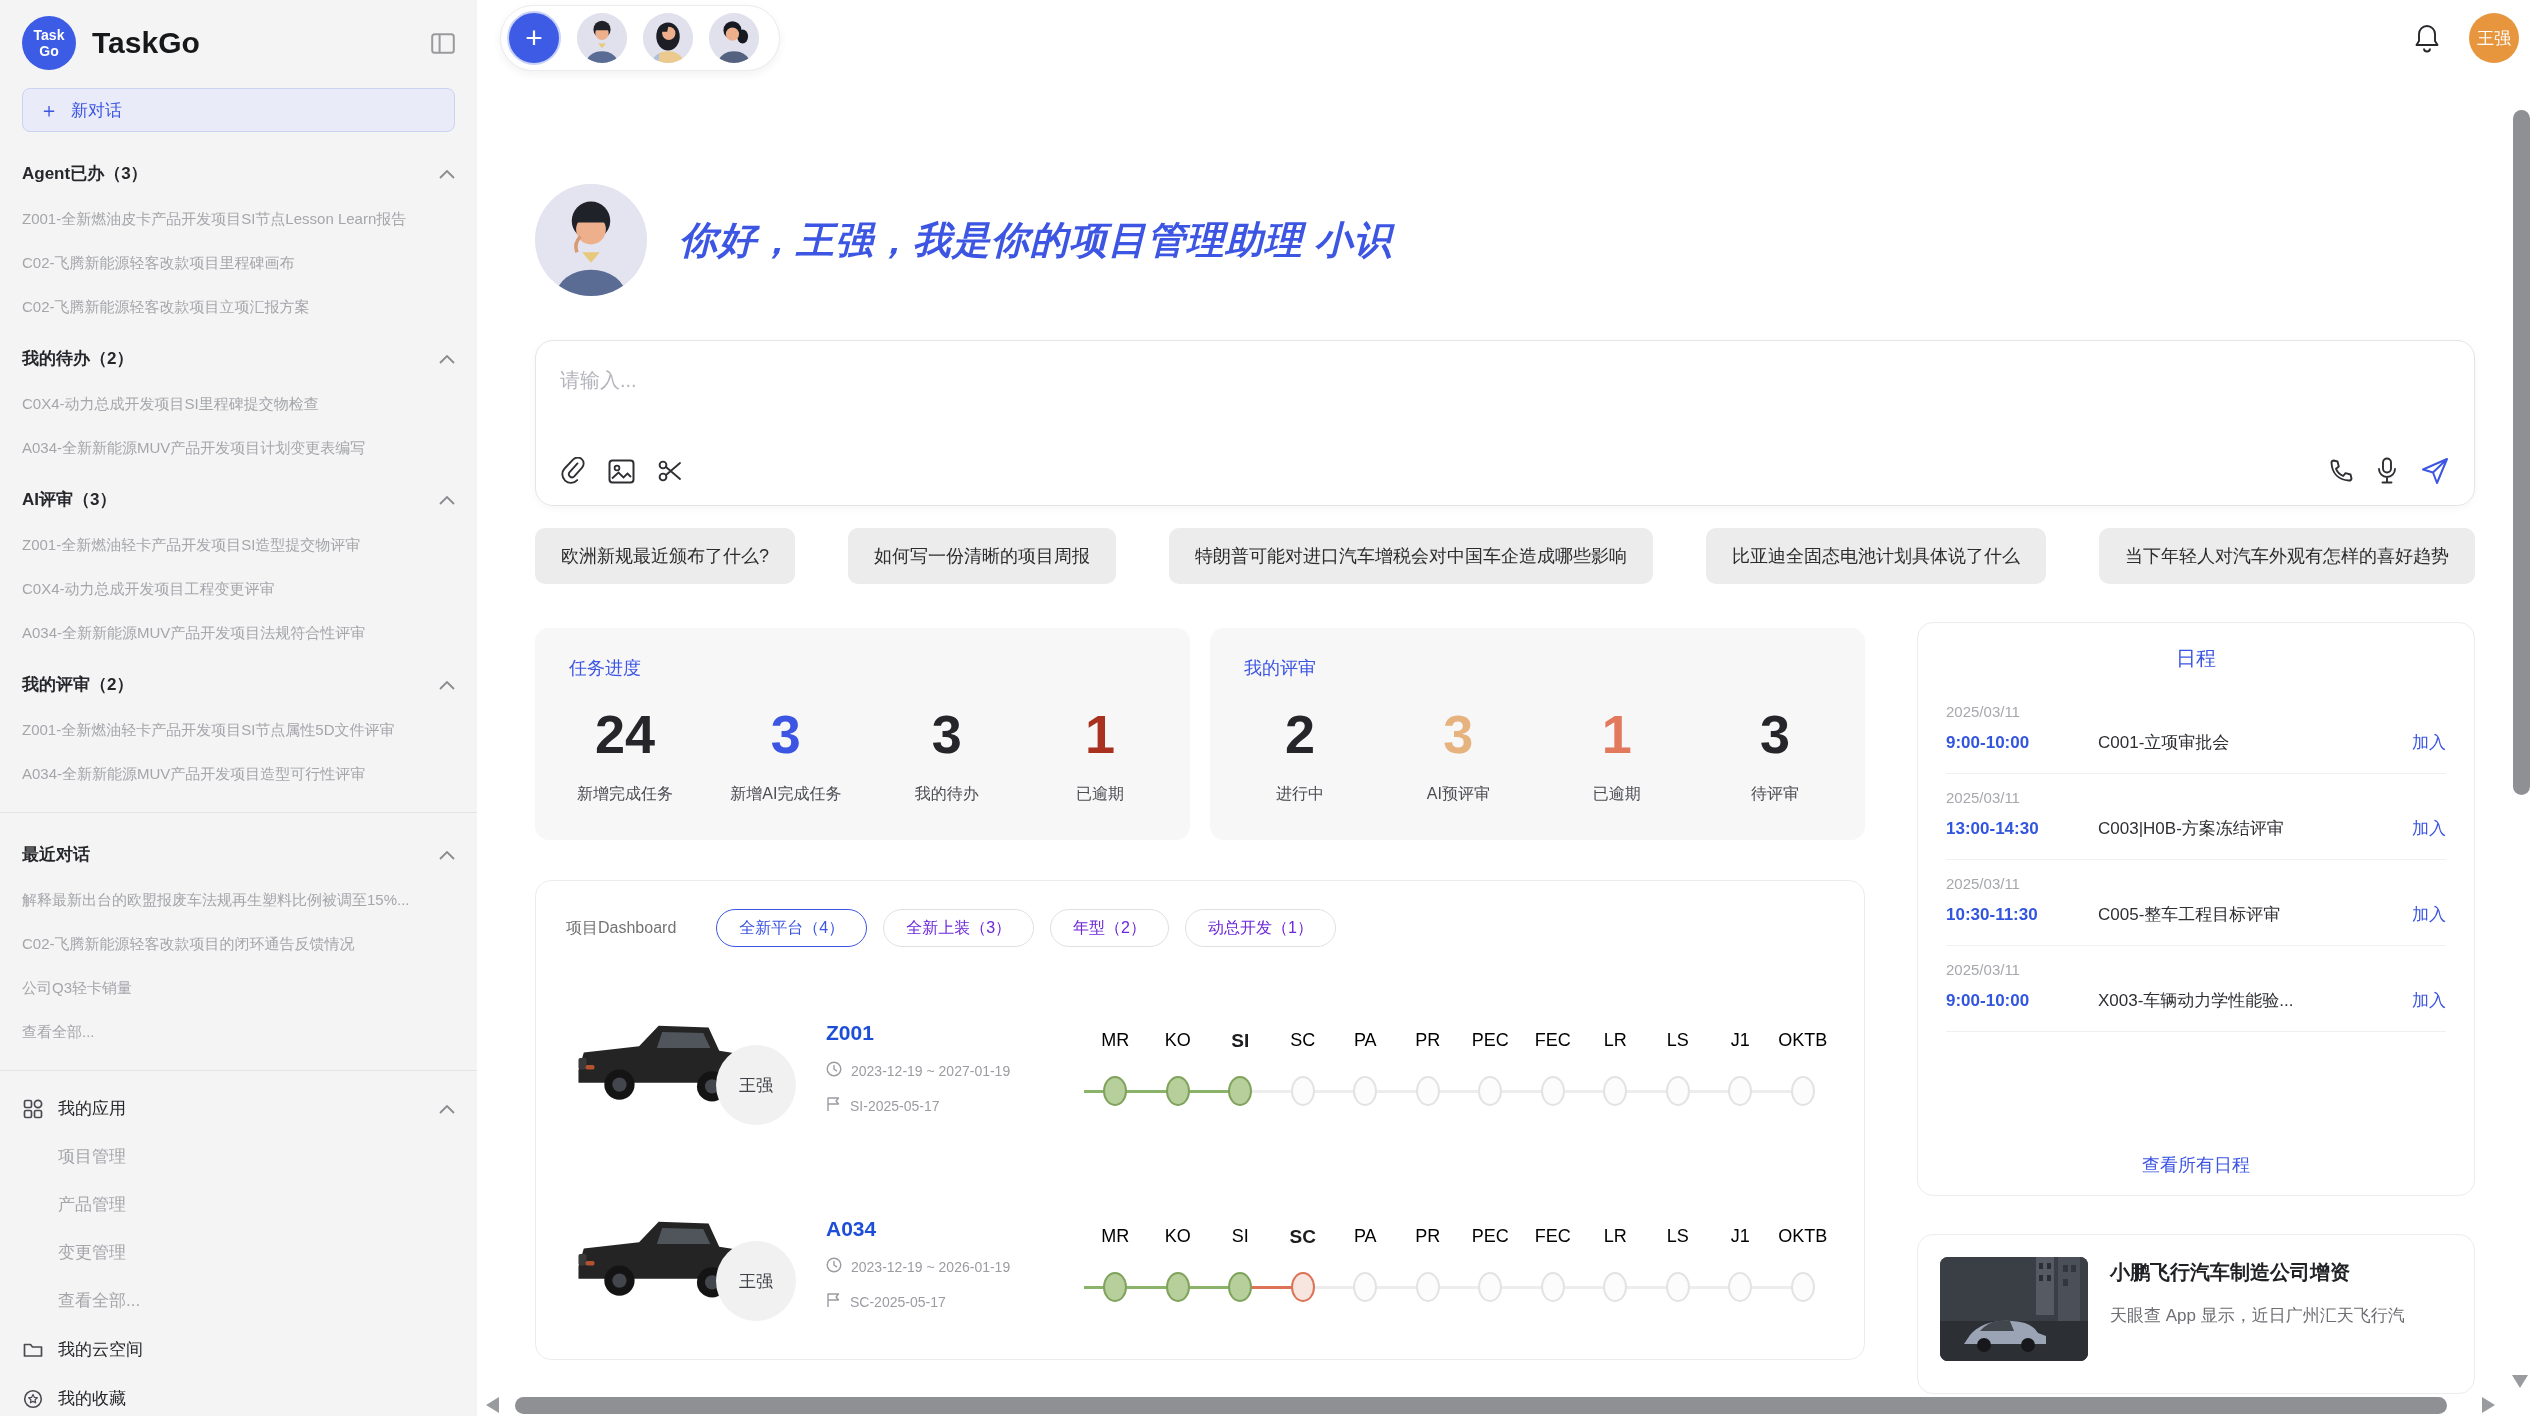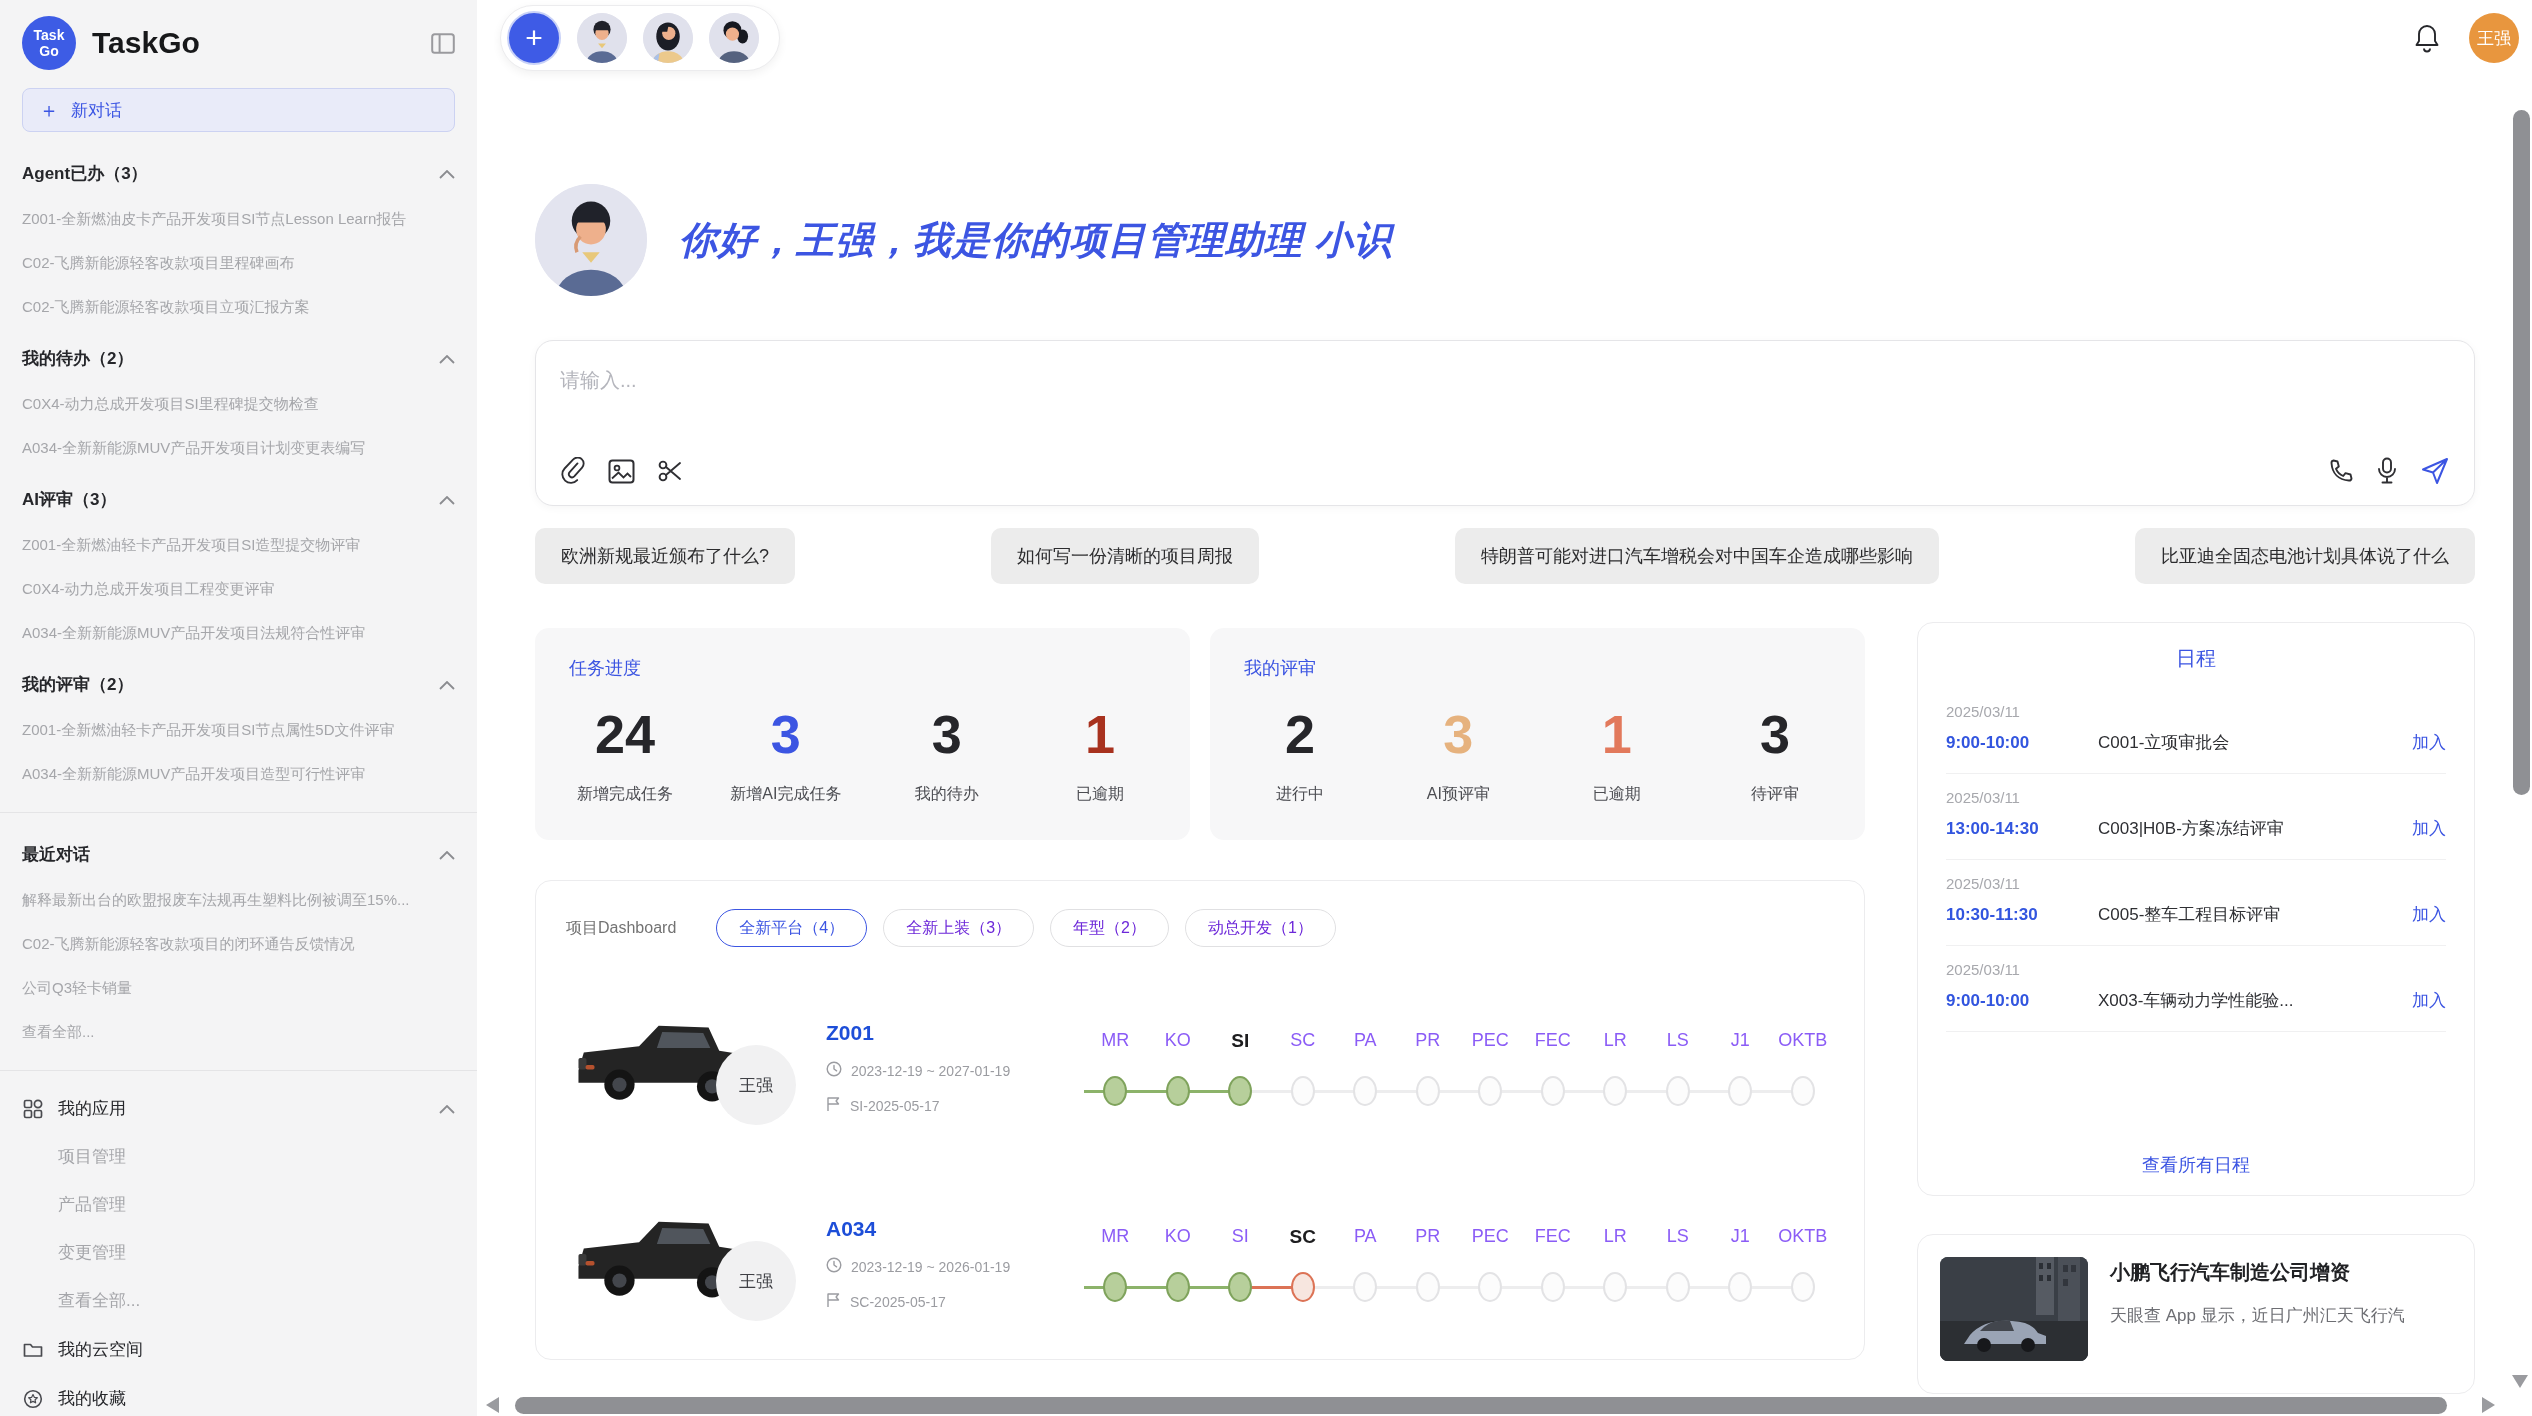--- a/index.html
+++ b/index.html
@@ -75,21 +75,21 @@
 
   .project { display:flex; align-items:center; margin-top:46px; height:150px; }
   .truck-wrap { position:relative; width:260px; min-width:260px; height:150px; }
   .truck-wrap svg.truck { position:absolute; left:0; top:4px; width:196px; height:120px; }
   .owner { position:absolute; left:150px; top:52px; width:80px; height:80px; border-radius:50%; background:#f1f1f2; display:flex; align-items:center; justify-content:center; font-size:17px; color:#3f4045; }
   .proj-info { width:252px; min-width:252px; }
   .proj-code { font-size:21px; font-weight:700; color:#1d4ed8; }
   .meta { display:flex; align-items:center; gap:9px; margin-top:16px; color:#9b9ca1; font-size:14px; }
   .milestones { flex:1; display:flex; margin-left:6px; }
   .ms { flex:1; position:relative; display:flex; flex-direction:column; align-items:center; }
-  .ms-label { font-size:18px; color:#8b5cf6; height:26px; }
+  .ms-label { font-size:18px; color:#000000; height:26px; }
   .ms[data-current="true"] .ms-label { color:#1d1d1f; font-weight:700; font-size:19px; }
   .ms-dot { width:24px; height:30px; border-radius:50%; margin-top:20px; background:#fcfcfc; border:2px solid #e3e3e5; position:relative; z-index:1; }
   .ms[data-state="done"] .ms-dot { background:#b7cf9b; border-color:#7fa35c; }
   .ms[data-state="late"] .ms-dot { background:#f7e6df; border-color:#dc7356; }
   .ms::before, .ms::after { content:""; position:absolute; top:60px; height:3px; background:#ededee; }
   .ms::before { left:0; width:50%; }
   .ms::after  { left:50%; width:50%; }
   .ms[data-line-in="done"]::before { background:#8cb36a; }
   .ms[data-line-in="late"]::before { background:#dc7356; }
   .ms[data-line-out="done"]::after { background:#8cb36a; }
@@ -362,20 +362,21 @@
           </button>
         </div>
       </div>
     </section>
 
     <div class="chips">
         <button class="chip">欧洲新规最近颁布了什么?</button>
         <button class="chip">如何写一份清晰的项目周报</button>
         <button class="chip">特朗普可能对进口汽车增税会对中国车企造成哪些影响</button>
         <button class="chip">比亚迪全固态电池计划具体说了什么</button>
+        <button class="chip">当下年轻人对汽车外观有怎样的喜好趋势</button>
       </div>
 
 
     <div class="columns">
       <div class="col-left">
 
         <div class="stat-cards">
             <div class="stat-card">
             <div class="stat-title">任务进度</div>
             <div class="stats">

